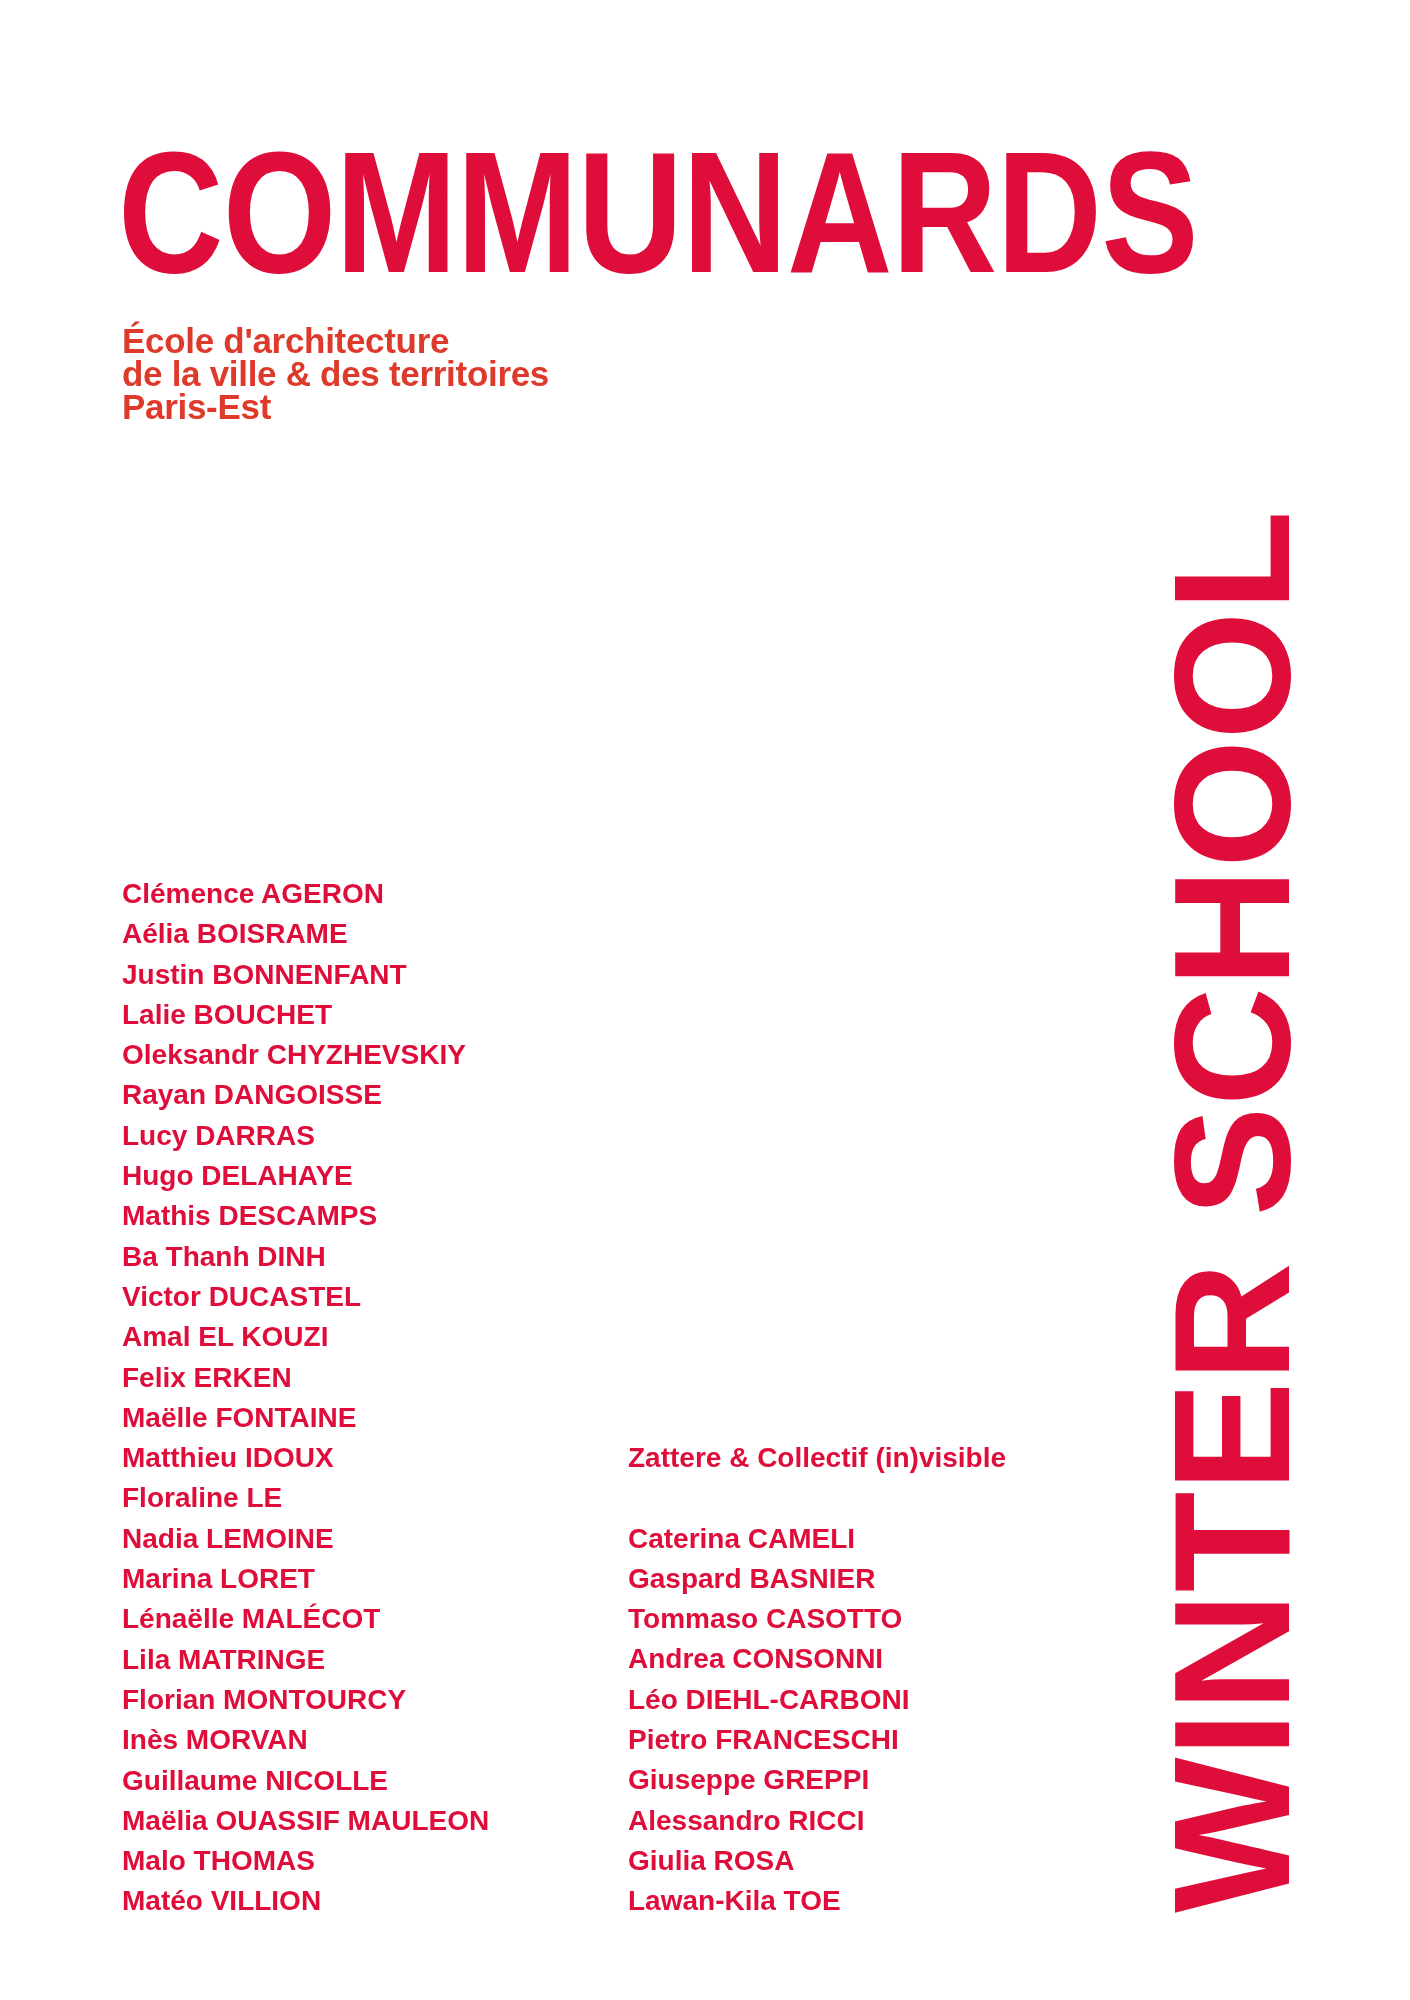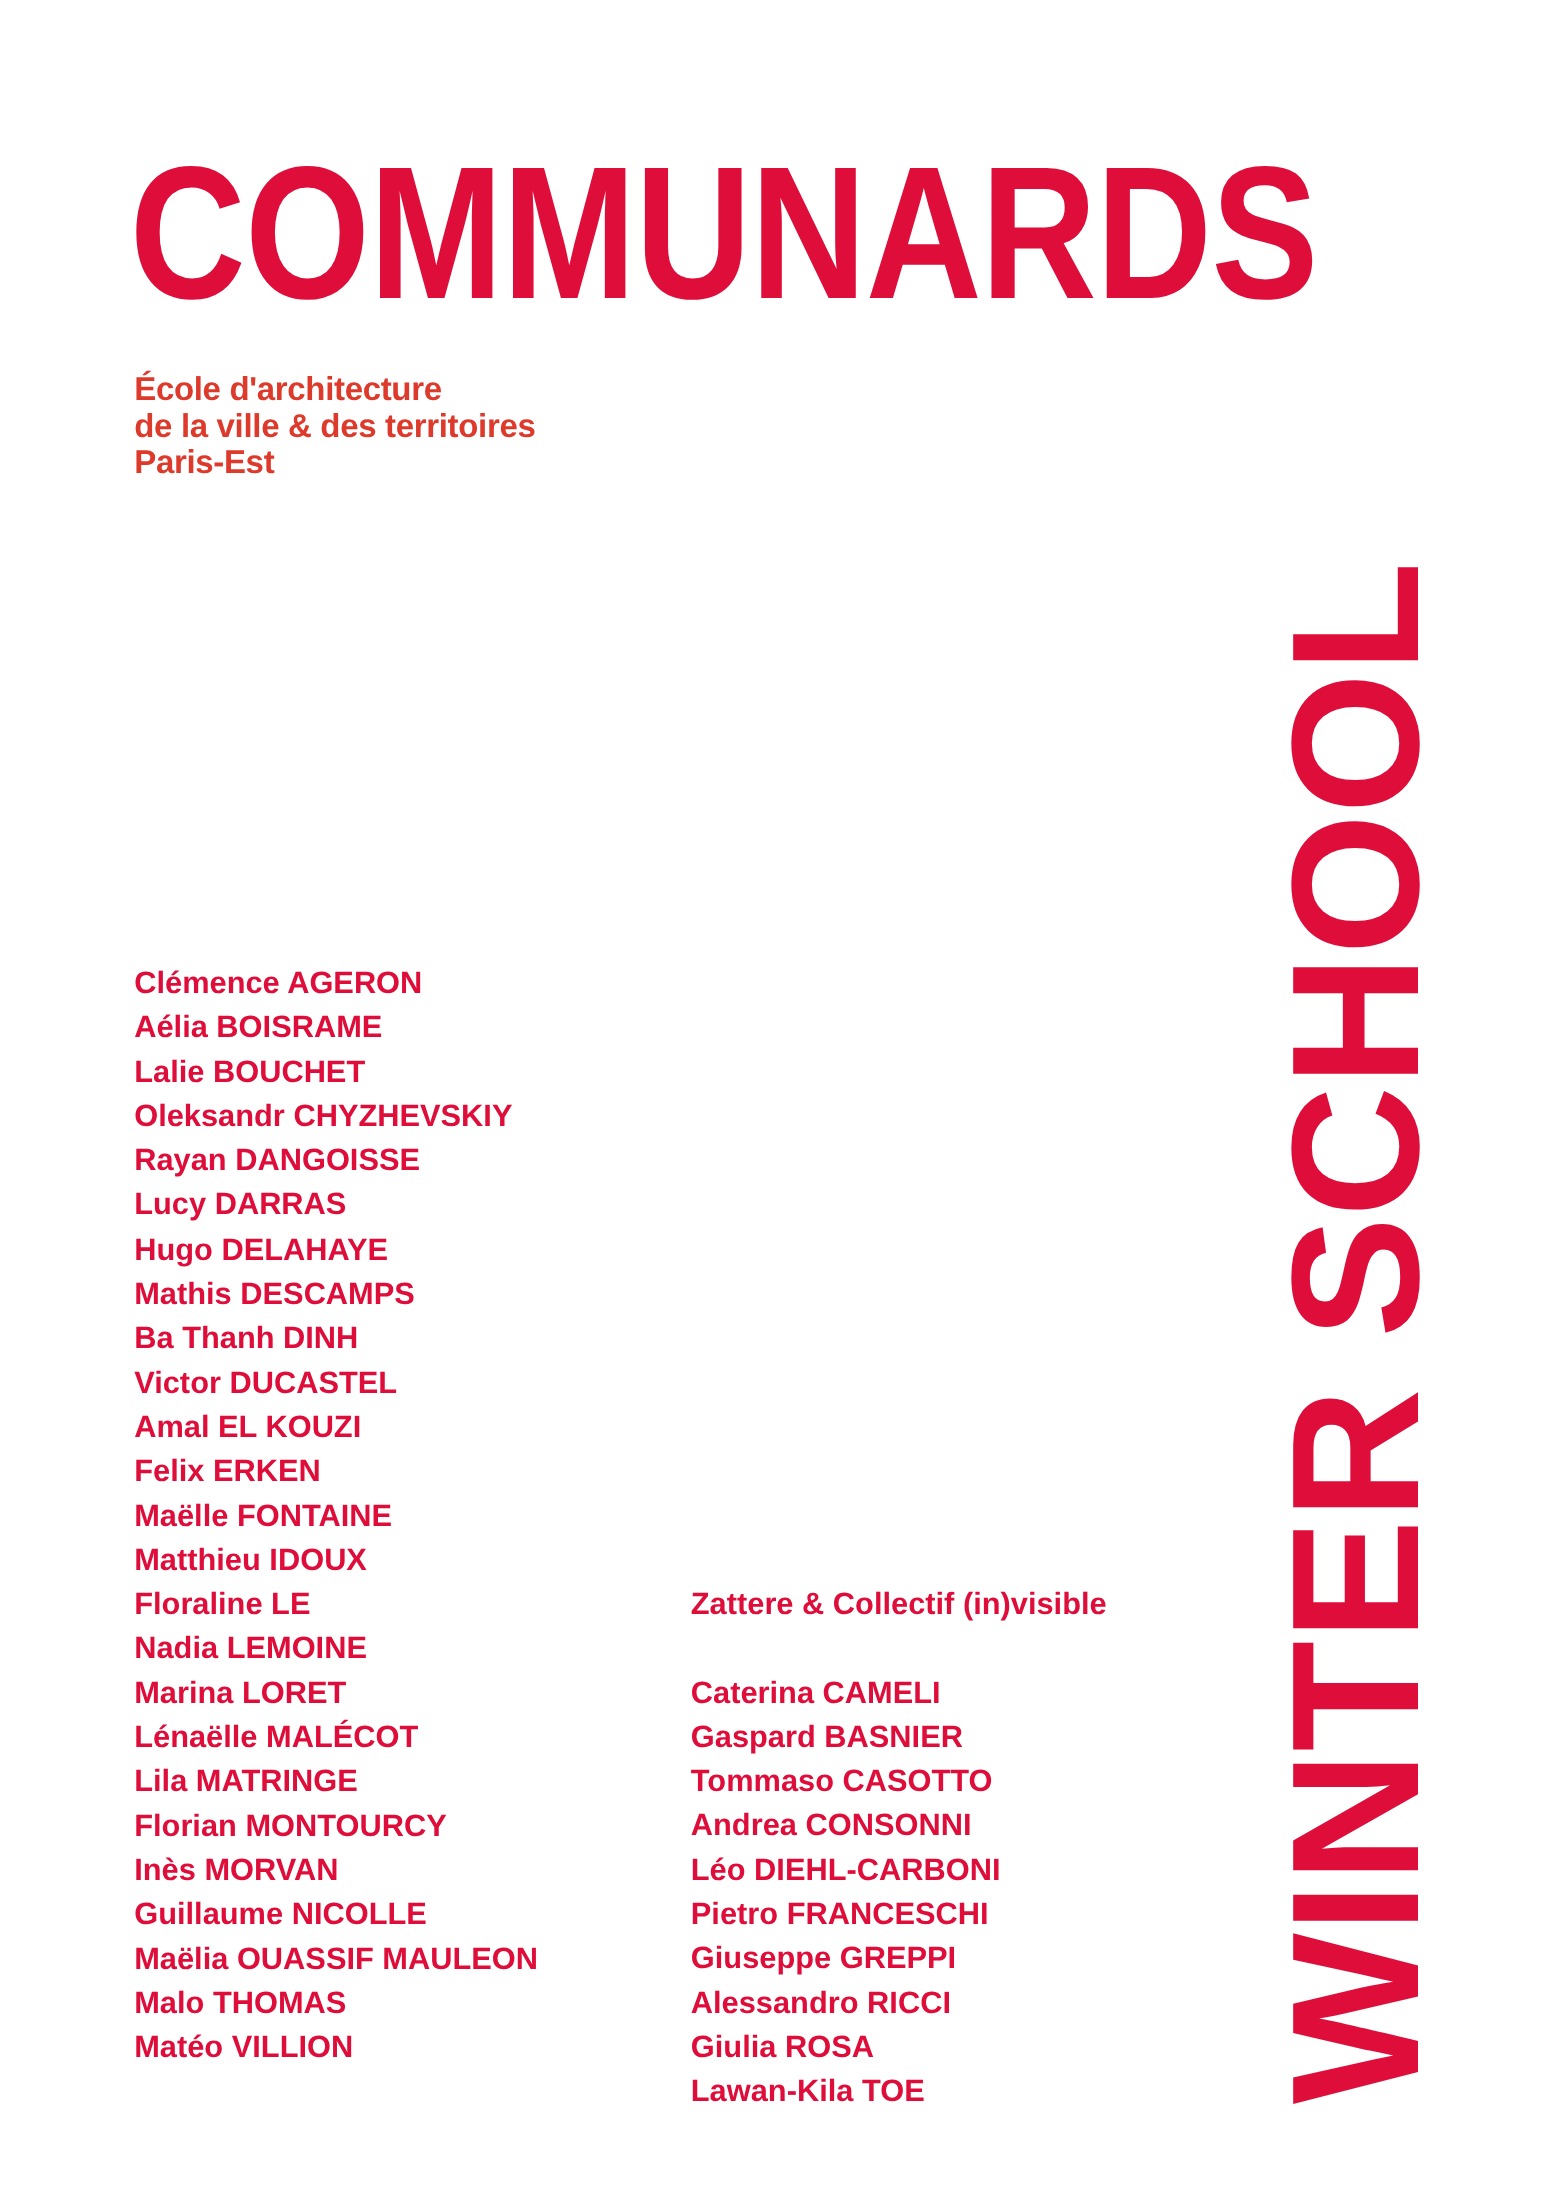--- a/index.html
+++ b/index.html
@@ -27,22 +27,22 @@
     line-height: 1;
     letter-spacing: -1px;
     white-space: nowrap;
     transform: scaleX(0.85);
     transform-origin: 0 0;
     color: var(--primary, #df0d3a);
   }
   .logo {
     position: absolute;
     left: 122px;
-    top: 302px;
-    font-size: 30px;
+    top: 288px;
+    font-size: 35px;
     line-height: 33px;
     letter-spacing: -0.3px;
     color: var(--logo-red, #de3a2c);
   }
   .names-left {
     position: absolute;
     left: 122px;
     top: 838px;
     font-size: 28px;
     line-height: 40.3px;
@@ -82,20 +82,21 @@
 
   <div class="logo">
     <span class="line">École d'architecture</span>
     <span class="line">de la ville &amp; des territoires</span>
     <span class="line">Paris-Est</span>
   </div>
 
   <div class="names-left">
       <div class="line">Clémence AGERON</div>
       <div class="line">Aélia BOISRAME</div>
+      <div class="line">Justin BONNENFANT</div>
       <div class="line">Lalie BOUCHET</div>
       <div class="line">Oleksandr CHYZHEVSKIY</div>
       <div class="line">Rayan DANGOISSE</div>
       <div class="line">Lucy DARRAS</div>
       <div class="line">Hugo DELAHAYE</div>
       <div class="line">Mathis DESCAMPS</div>
       <div class="line">Ba Thanh DINH</div>
       <div class="line">Victor DUCASTEL</div>
       <div class="line">Amal EL KOUZI</div>
       <div class="line">Felix ERKEN</div>

